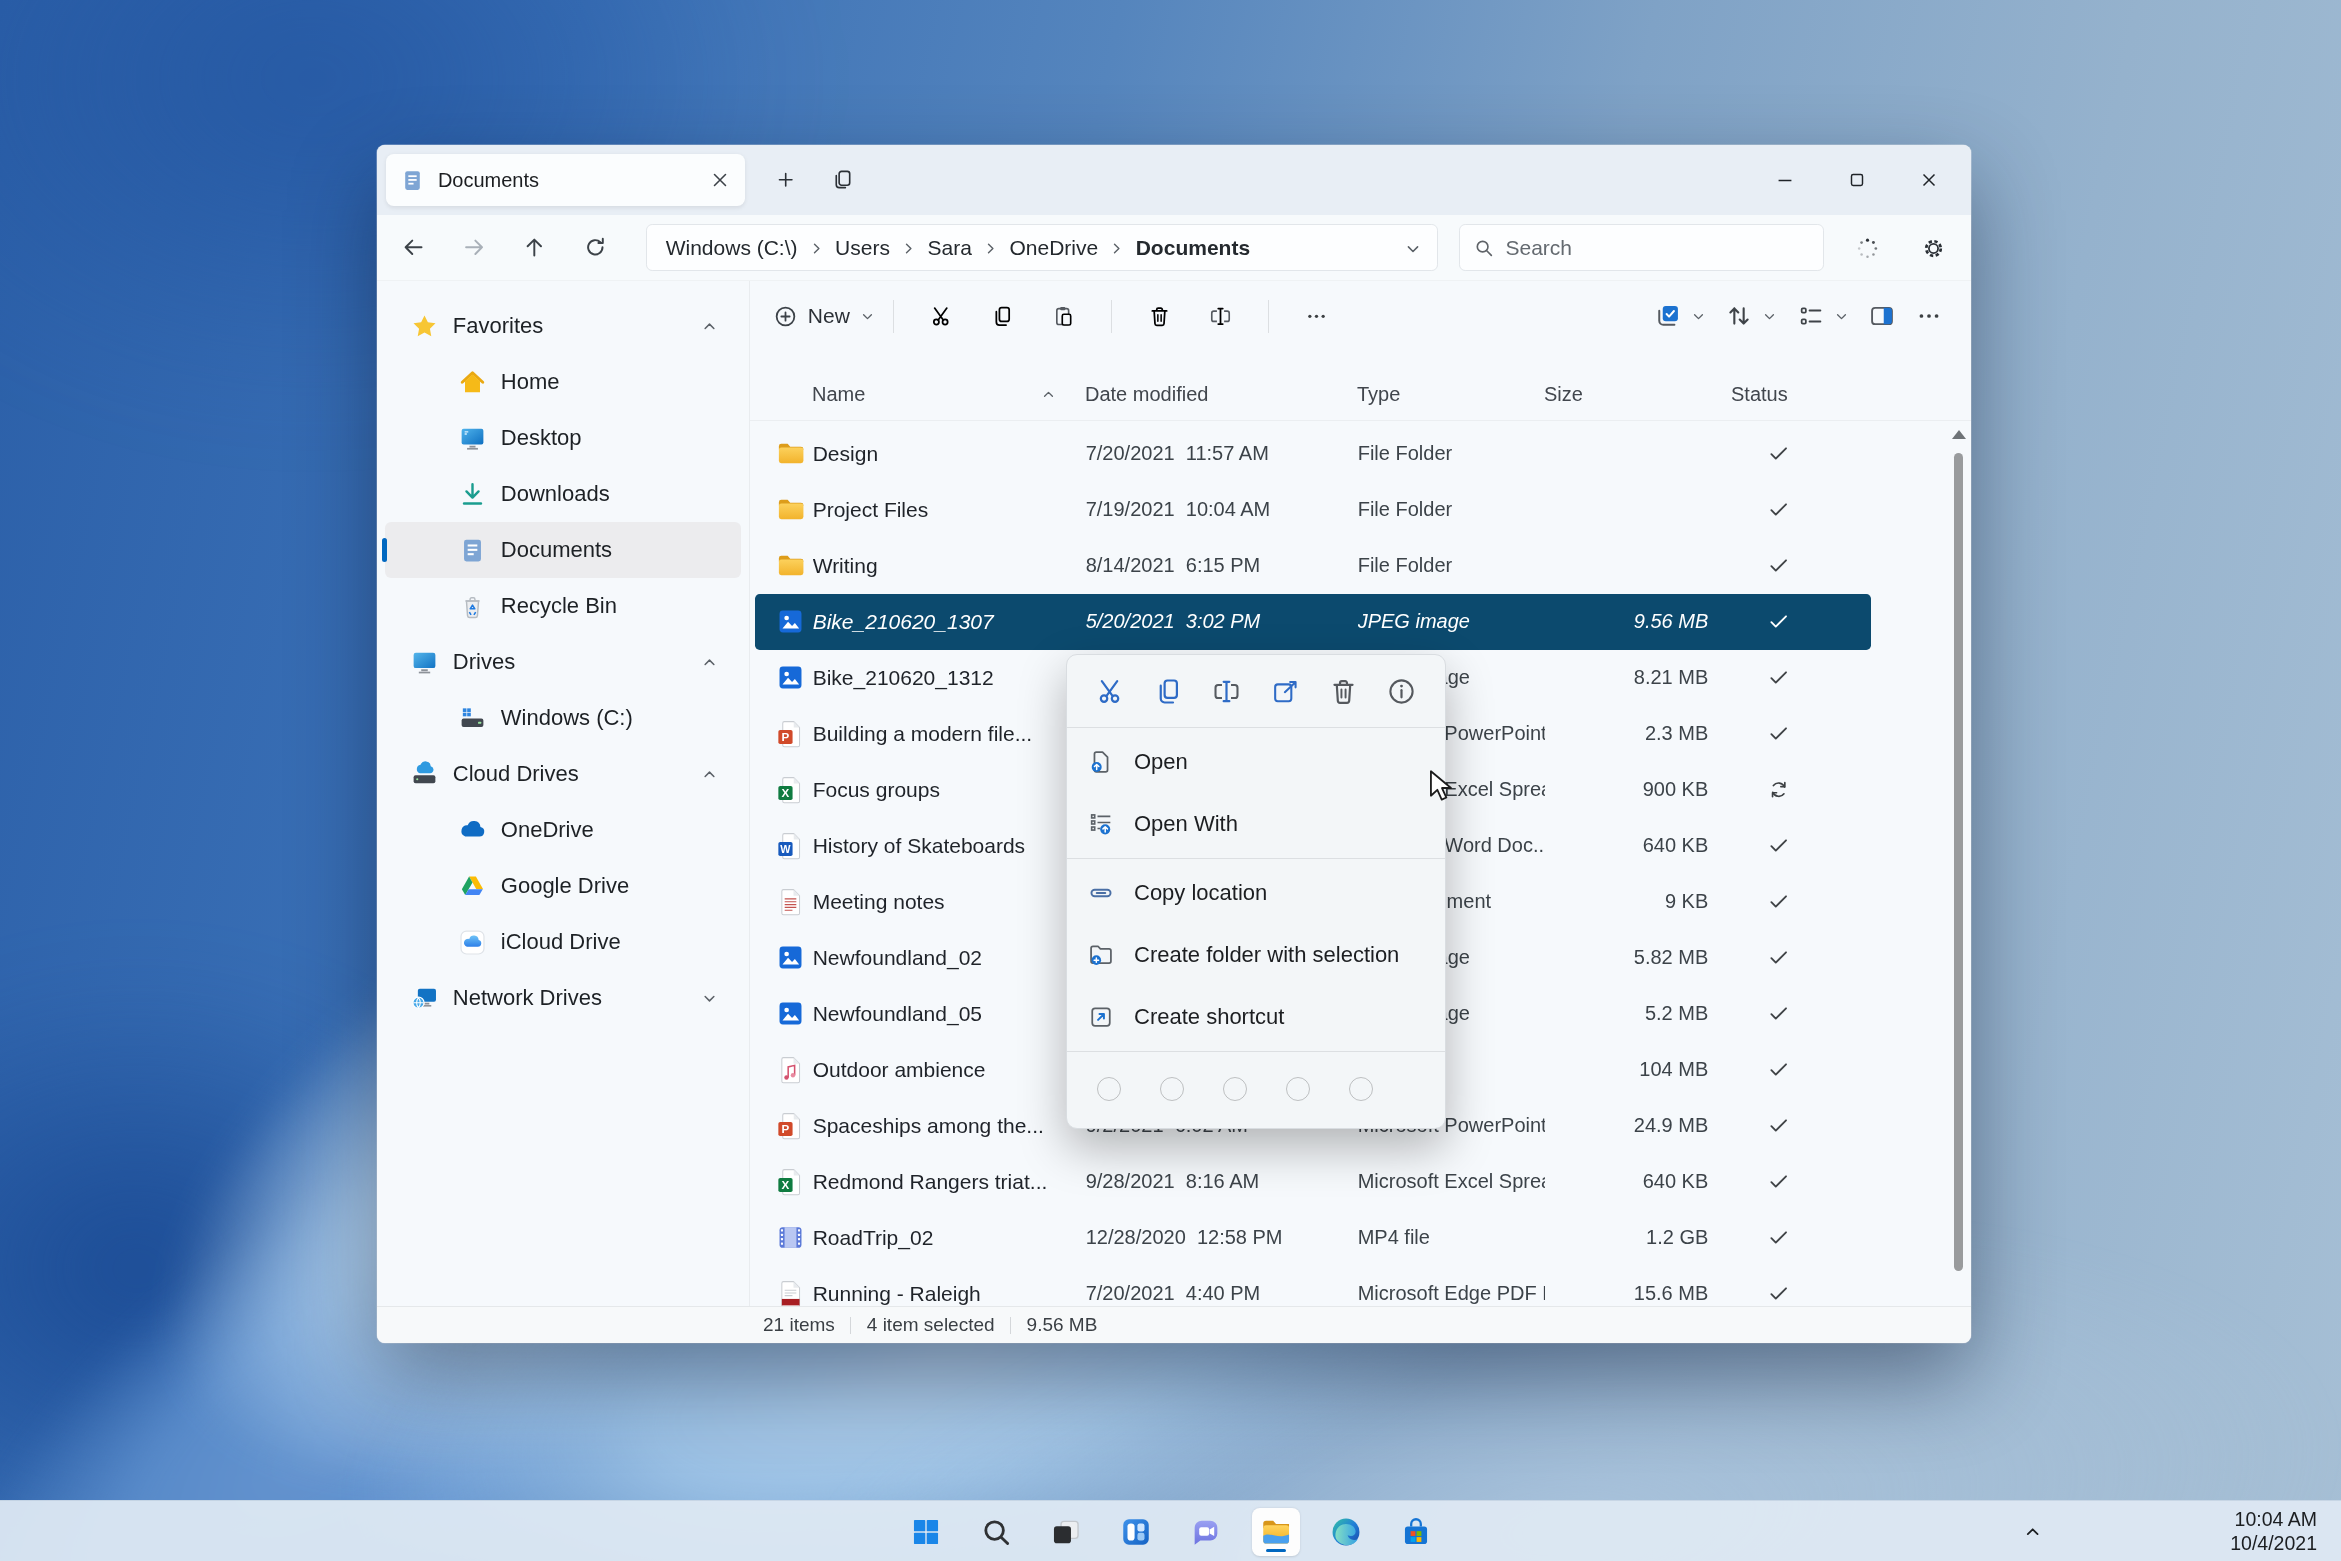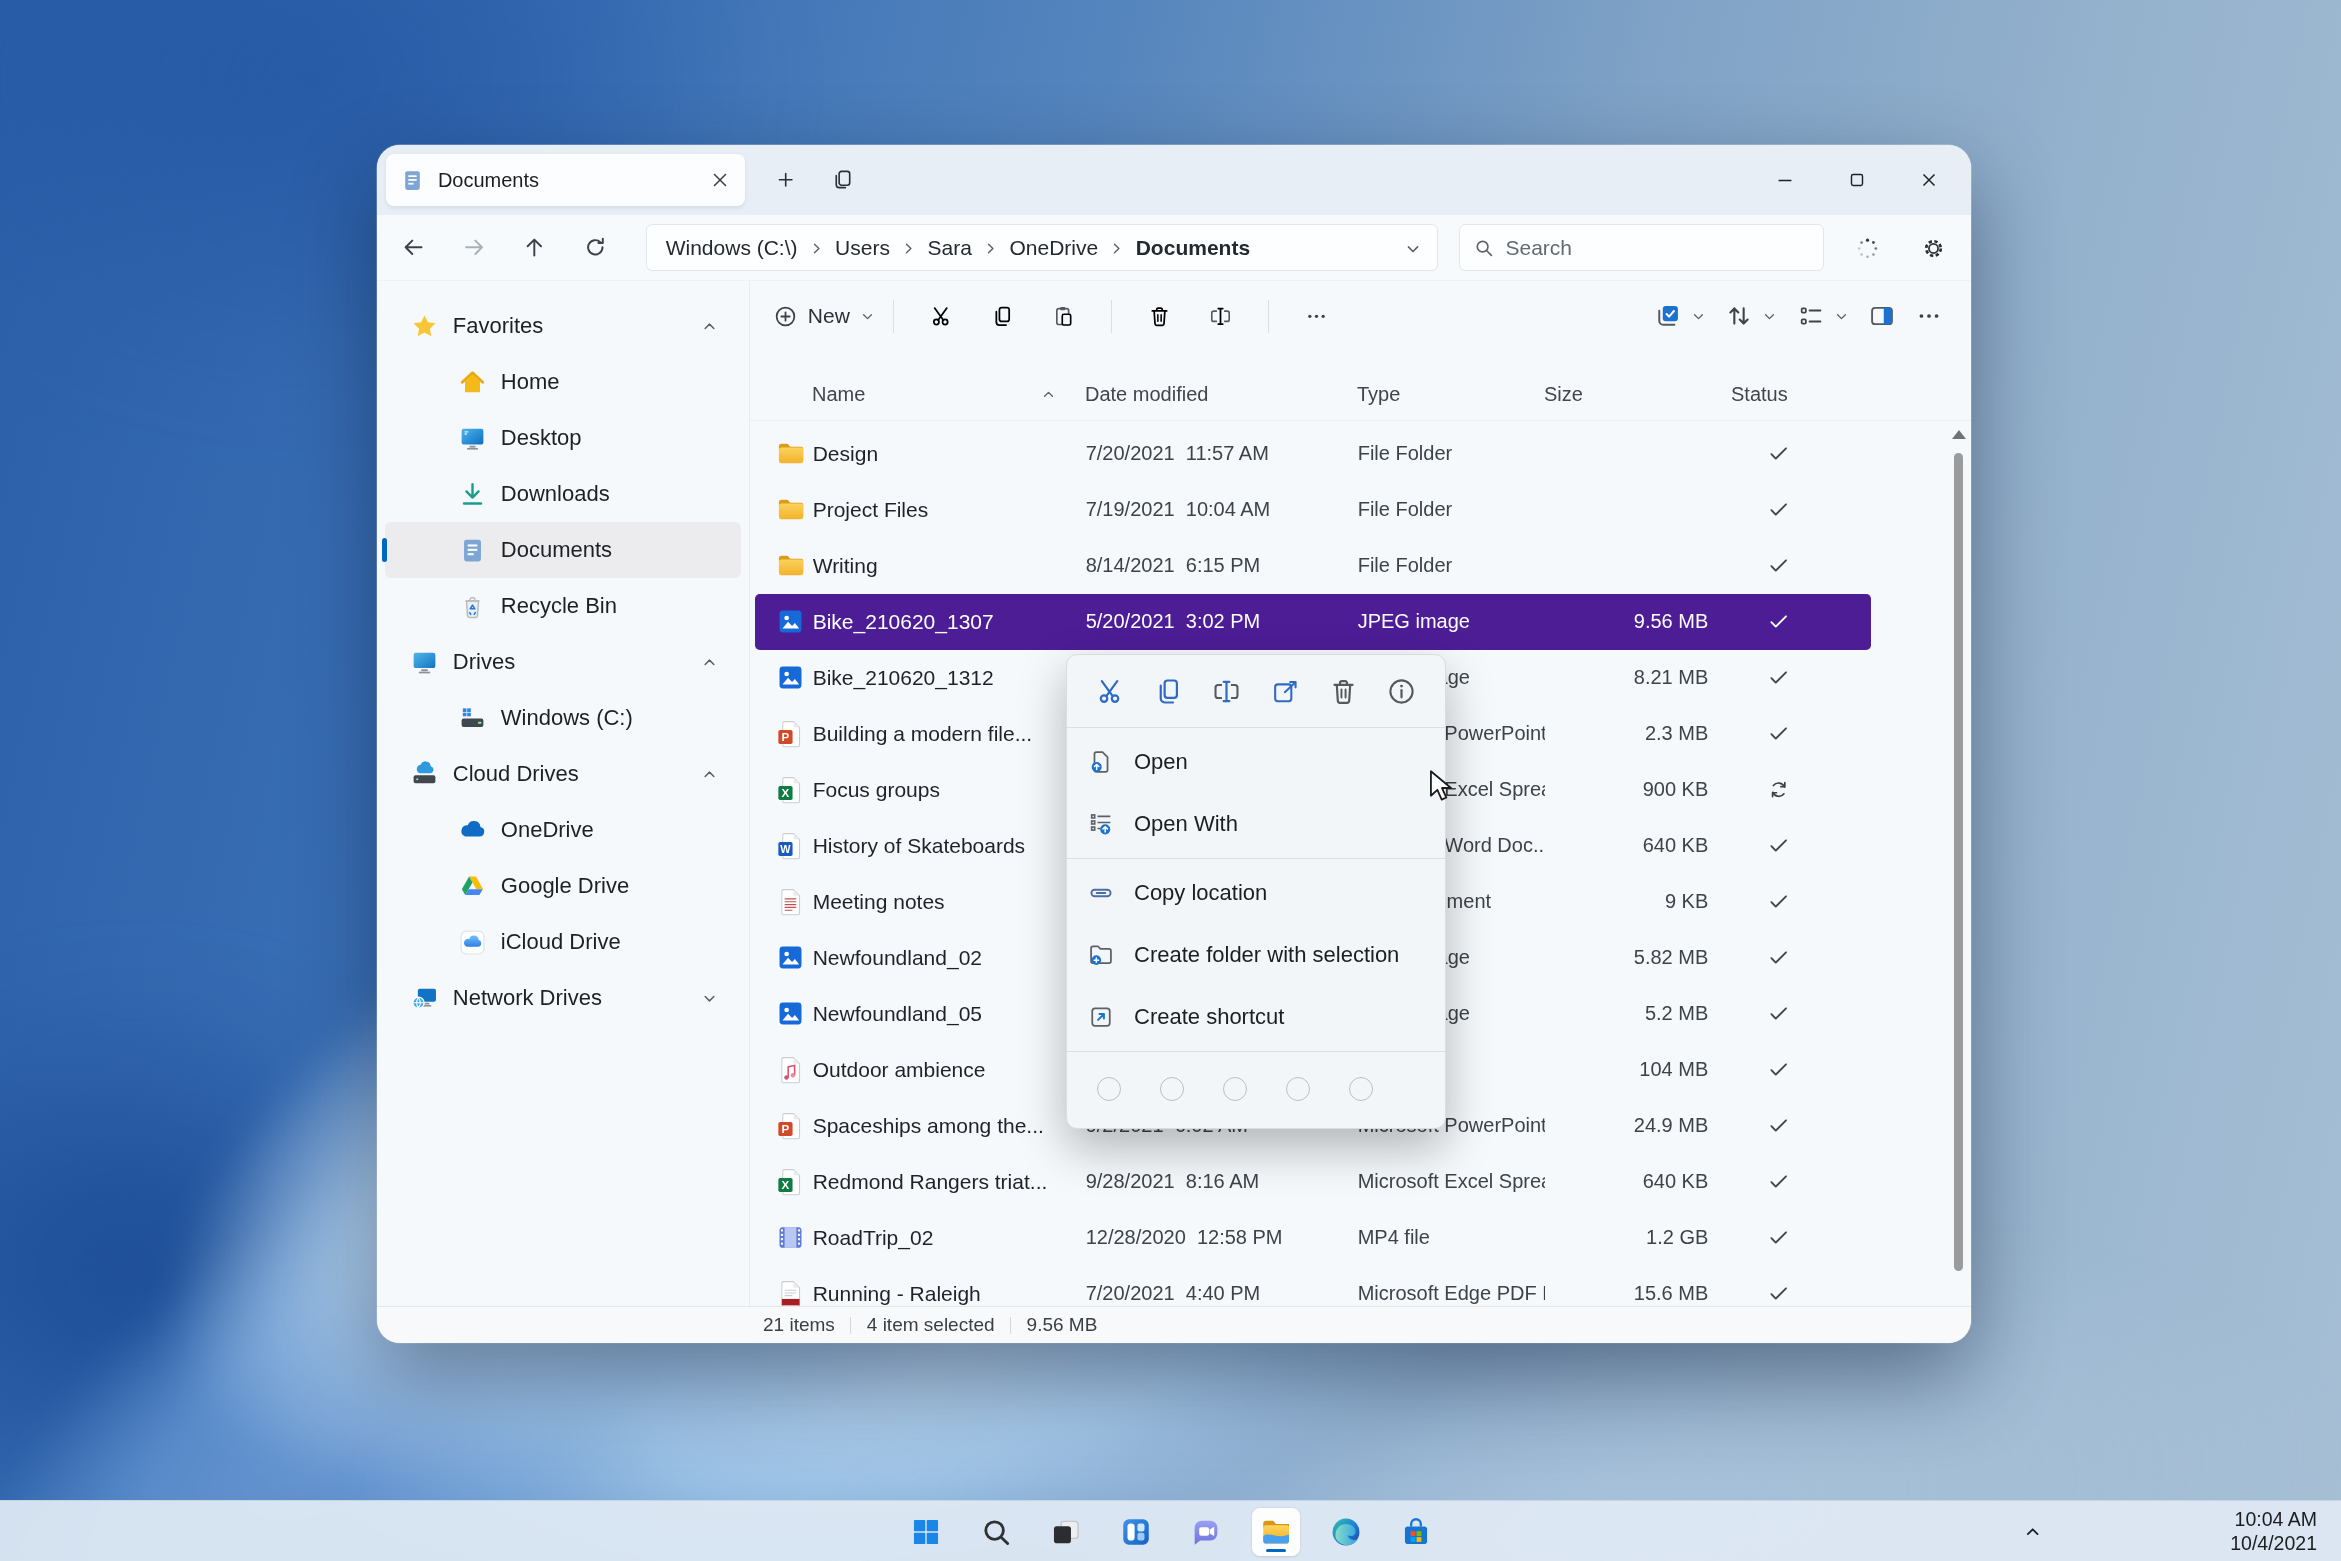--- a/index.html
+++ b/index.html
@@ -20,21 +20,21 @@
     background:radial-gradient(closest-side,#c3d7ea,rgba(195,215,234,0)); opacity:.55; }
   .petal.p5 { left:-234px; top:976px; width:742px; height:585px; filter:blur(47px);
     background:radial-gradient(closest-side,#16458f,rgba(22,69,143,0)); opacity:.85; }
   .petal.p6 { left:-156px; top:-234px; width:937px; height:625px; filter:blur(62px);
     background:radial-gradient(closest-side,#1d4f9c,rgba(29,79,156,0)); opacity:.6; }
 
   svg { display:block; width:100%; height:100%; }
 
   
   .window { position:absolute; left:377px; top:145px; width:1594px; height:1198px;
-    background:#f6f9fc; border-radius:23px; box-shadow:0 35px 86px rgba(10,25,50,.45), 0 0 0 0.8px rgba(255,255,255,.35);
+    background:#f6f9fc; border-radius:8px; box-shadow:0 35px 86px rgba(10,25,50,.45), 0 0 0 0.8px rgba(255,255,255,.35);
     display:flex; flex-direction:column; overflow:hidden; }
 
   .titlebar { height:70px; background:#e8eef5; position:relative; display:flex; align-items:center; flex:0 0 auto; }
   .tab { position:absolute; left:9.4px; top:9.4px; width:359px; height:52px; background:#fbfdfe; border-radius:7.8px;
     box-shadow:0 1.6px 4.7px rgba(0,0,0,.08); display:flex; align-items:center; padding:0 14px; gap:12.5px; }
   .tab-icon { width:25px; height:25px; flex:0 0 auto; }
   .tab-title { font-size:20px; color:#1c1e21; flex:1 1 auto; }
   .tab-close { width:22px; height:22px; flex:0 0 auto; }
   .titlebar-btn { position:absolute; top:16.4px; width:37px; height:37px; }
   .btn-newtab { left:390px; padding:7.8px; }
@@ -98,21 +98,21 @@
 
   .rows { flex:1 1 auto; overflow:hidden; position:relative; padding-top:4.7px; }
   .frow { height:56px; width:1116px; margin-left:4.7px; display:grid; grid-template-columns:58px 273px 272px 187px 187px 94px;
     align-items:center; border-radius:4.7px; color:#3c4349; }
   .frow .c-icon { width:31px; height:31px; margin-left:20px; }
   .frow .c-name { font-size:21px; color:#1f2329; white-space:nowrap; overflow:hidden; }
   .frow .c-date { font-size:20px; white-space:pre; }
   .frow .c-type { font-size:20px; white-space:nowrap; overflow:hidden; }
   .frow .c-size { font-size:20px; text-align:right; padding-right:23.4px; }
   .frow .c-status { width:23.4px; height:23.4px; justify-self:center; color:#3f4346; }
-  .frow.selected { background:#4c1d95; color:#fff; }
+  .frow.selected { background:#0c4a6e; color:#fff;font-style:italic; }
   .frow.selected .c-name, .frow.selected .c-date, .frow.selected .c-type, .frow.selected .c-size { color:#fff; }
   .frow.selected .c-status { color:#fff; }
 
   .vscroll { position:absolute; right:6.2px; top:4.7px; width:12.5px; height:100%; }
   .vs-up { width:0; height:0; border-left:7px solid transparent; border-right:7px solid transparent;
     border-bottom:9.4px solid #6e7377; margin:4.7px auto 0 auto; }
   .vs-thumb { width:9.4px; margin:14px auto 0 auto; height:818px; background:#999b9d; border-radius:5.5px; }
 
   .statusbar { height:37px; flex:0 0 auto; background:#f7f9fa; border-top:0.8px solid #e5e8ea;
     display:flex; align-items:center; padding-left:386px; font-size:19px; color:#3a3f44; }

